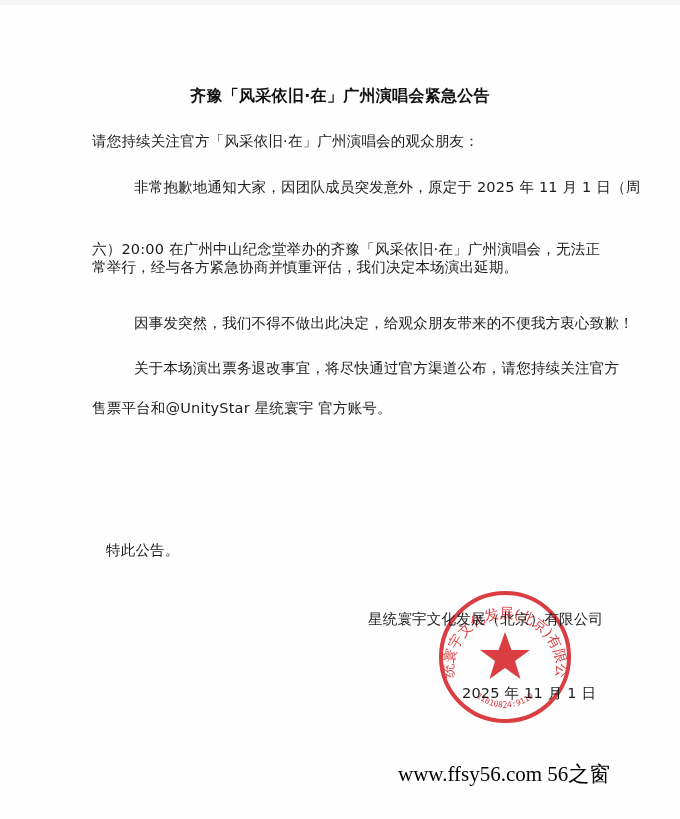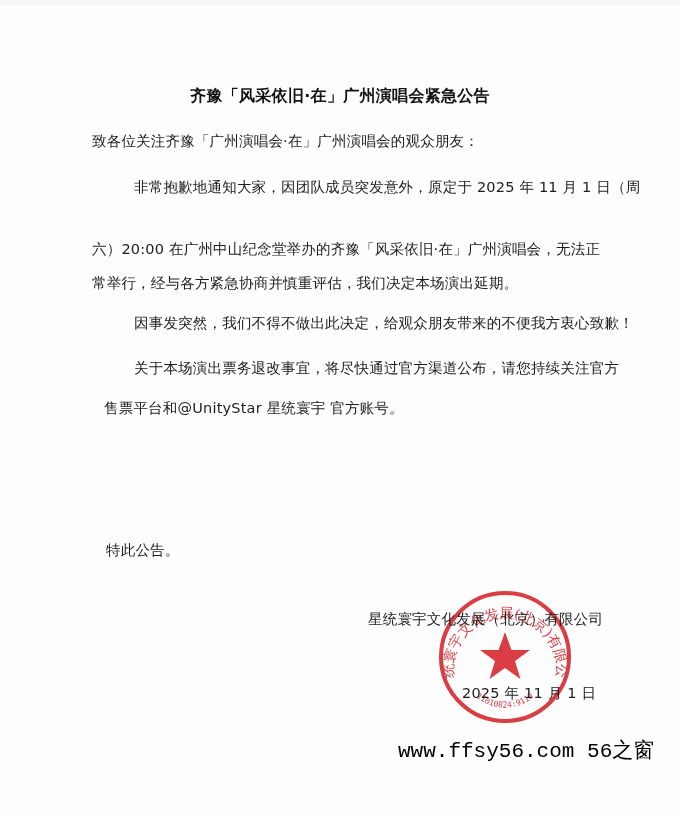--- a/index.html
+++ b/index.html
@@ -14,47 +14,47 @@
     .doc { position: absolute; left: 0; top: 0; width: 680px; height: 819px; border-radius: 18px; }
     .title {
       position: absolute; left: 0; top: 86px; width: 680px;
       text-align: center; font-size: 16px; font-weight: bold; letter-spacing: 0.3px;
       color: #111;
     }
     .line { position: absolute; font-size: 14.5px; white-space: nowrap; color: #1c1c1c; letter-spacing: 0.2px; }
     .greeting { left: 92px; top: 132px; }
     .p1a { left: 134px; top: 178px; }
     .p1b { left: 92px; top: 208px; margin-top: 32px; }
-    .p1c { left: 92px; top: 258px; margin-top: 16px; }
+    .p1c { left: 92px; top: 258px; }
     .p2 { left: 134px; top: 314px; }
     .p3a { left: 134px; top: 359px; }
-    .p3b { left: 92px; top: 399px; margin-left: 12px; }
+    .p3b { left: 92px; top: 399px; }
     .p4 { left: 140px; top: 446px; }
     .closing { left: 106px; top: 541px; }
     .company { left: 368px; top: 610px; }
     .date { left: 462px; top: 684px; }
     .stamp {
       position: absolute; left: 432px; top: 588px; width: 145px; height: 140px;
       pointer-events: none; opacity: 0.88;
     }
     .watermark {
-      position: absolute; left: 398px; top: 736px;
-      font-family: Liberation Mono, monospace;
+      position: absolute; left: 398px; top: 760px;
+      font-family: Liberation Serif, serif;
       font-size: 21px; color: #000; white-space: nowrap; letter-spacing: 0px;
     }
   </style>
 </head>
 <body>
 
 <div class="topbar"></div>
 
 <div class="doc">
   <div class="title">齐豫「风采依旧·在」广州演唱会紧急公告</div>
 
-  <div class="line greeting">致各位关注齐豫「广州演唱会·在」广州演唱会的观众朋友：</div>
+  <div class="line greeting">请您持续关注官方「风采依旧·在」广州演唱会的观众朋友：</div>
 
   <div class="line p1a">非常抱歉地通知大家，因团队成员突发意外，原定于 2025 年 11 月 1 日（周</div>
   <div class="line p1b">六）20:00 在广州中山纪念堂举办的齐豫「风采依旧·在」广州演唱会，无法正</div>
   <div class="line p1c">常举行，经与各方紧急协商并慎重评估，我们决定本场演出延期。</div>
 
   <div class="line p2">因事发突然，我们不得不做出此决定，给观众朋友带来的不便我方衷心致歉！</div>
 
   <div class="line p3a">关于本场演出票务退改事宜，将尽快通过官方渠道公布，请您持续关注官方</div>
   <div class="line p3b">售票平台和@UnityStar 星统寰宇  官方账号。</div>
 

